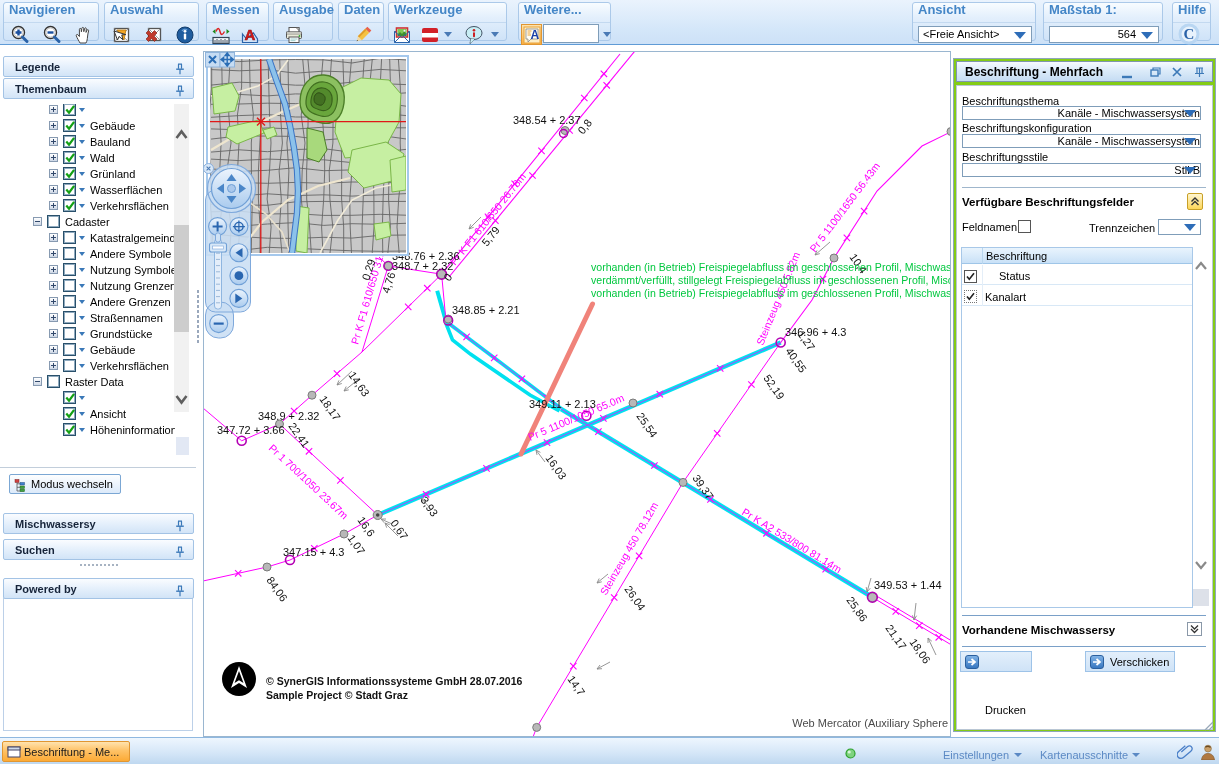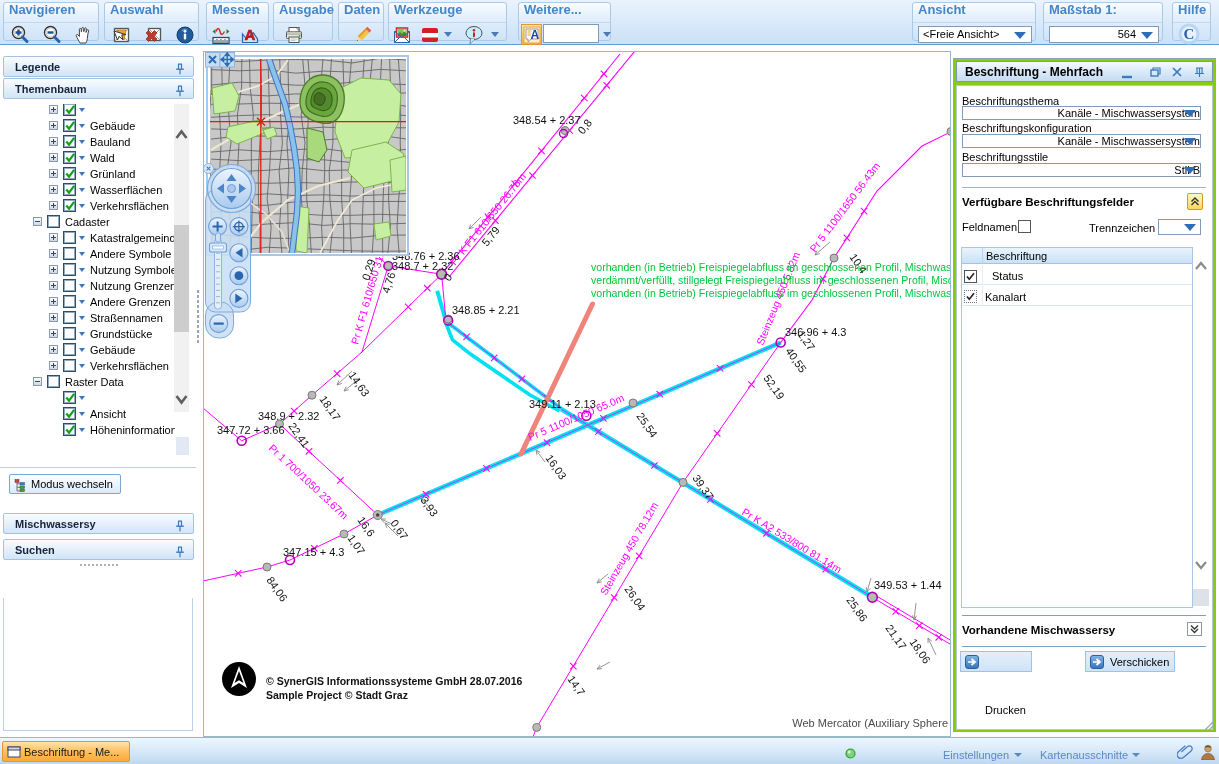--- a/index.html
+++ b/index.html
@@ -518,20 +518,30 @@
     <i style="position:absolute;left:80px;top:518px;width:2px;height:2px;background:#8a9aae;border-radius:1px;"></i>
     <i style="position:absolute;left:84px;top:518px;width:2px;height:2px;background:#8a9aae;border-radius:1px;"></i>
     <i style="position:absolute;left:88px;top:518px;width:2px;height:2px;background:#8a9aae;border-radius:1px;"></i>
     <i style="position:absolute;left:92px;top:518px;width:2px;height:2px;background:#8a9aae;border-radius:1px;"></i>
     <i style="position:absolute;left:96px;top:518px;width:2px;height:2px;background:#8a9aae;border-radius:1px;"></i>
     <i style="position:absolute;left:100px;top:518px;width:2px;height:2px;background:#8a9aae;border-radius:1px;"></i>
     <i style="position:absolute;left:104px;top:518px;width:2px;height:2px;background:#8a9aae;border-radius:1px;"></i>
     <i style="position:absolute;left:108px;top:518px;width:2px;height:2px;background:#8a9aae;border-radius:1px;"></i>
     <i style="position:absolute;left:112px;top:518px;width:2px;height:2px;background:#8a9aae;border-radius:1px;"></i>
     <i style="position:absolute;left:116px;top:518px;width:2px;height:2px;background:#8a9aae;border-radius:1px;"></i>
+    <div class="hdr" style="top:532px;">
+      <b>Powered by</b>
+      <span style="position:absolute;right:8px;top:4px;"><svg width="10" height="12" viewBox="0 0 10 12">
+          <g stroke="#3a78b8" fill="none">
+            <path d="M3 1.2h4M3.5 1.2v4.6M6.5 1.2v4.6" stroke-width="1.2"></path>
+            <path d="M1.2 6.2h7.6" stroke-width="1.4"></path>
+            <path d="M5 6.2v5" stroke-width="1.2"></path>
+          </g>
+        </svg></span>
+    </div>
     <i style="position:absolute;left:197px;top:244px;width:2px;height:3px;background:#9aa8bc;"></i>
     <i style="position:absolute;left:197px;top:249px;width:2px;height:3px;background:#9aa8bc;"></i>
     <i style="position:absolute;left:197px;top:254px;width:2px;height:3px;background:#9aa8bc;"></i>
     <i style="position:absolute;left:197px;top:259px;width:2px;height:3px;background:#9aa8bc;"></i>
     <i style="position:absolute;left:197px;top:264px;width:2px;height:3px;background:#9aa8bc;"></i>
     <i style="position:absolute;left:197px;top:269px;width:2px;height:3px;background:#9aa8bc;"></i>
     <i style="position:absolute;left:197px;top:274px;width:2px;height:3px;background:#9aa8bc;"></i>
     <i style="position:absolute;left:197px;top:279px;width:2px;height:3px;background:#9aa8bc;"></i>
     <i style="position:absolute;left:197px;top:284px;width:2px;height:3px;background:#9aa8bc;"></i>
     <i style="position:absolute;left:197px;top:289px;width:2px;height:3px;background:#9aa8bc;"></i>
@@ -870,21 +880,21 @@
       </div>
       <div style="position:absolute;left:0;top:17px;width:230px;height:20px;border-bottom:1px solid #d8e8f6;"></div>
       <div style="position:absolute;left:0;top:38px;width:230px;height:20px;border-bottom:1px solid #d8e8f6;"></div>
       <div style="position:absolute;left:20px;top:17px;width:1px;height:41px;background:#e4eef8;"></div>
     </div>
     <div style="position:absolute;left:10px;top:211px;width:13px;height:13px;background:#fff;border:1px solid #555;">
       <svg width="11" height="11" viewBox="0 0 11 11" style="display:block">
         <path d="M2 5.5l2.3 2.8L9 2.2" stroke="#222" stroke-width="1.6" fill="none"></path>
       </svg>
     </div>
-    <div class="rlbl" style="left:38px;top:211px;font-size:11px;">Status</div>
+    <div class="rlbl" style="left:45px;top:211px;font-size:11px;">Status</div>
     <div style="position:absolute;left:10px;top:231px;width:13px;height:13px;background:#fff;border:1px dotted #777;">
       <svg width="11" height="11" viewBox="0 0 11 11" style="display:block">
         <path d="M2 5.5l2.3 2.8L9 2.2" stroke="#222" stroke-width="1.6" fill="none"></path>
       </svg>
     </div>
     <div class="rlbl" style="left:31px;top:232px;font-size:11px;">Kanalart</div>
     <svg style="position:absolute;left:239px;top:198px;" width="16" height="360" viewBox="0 0 16 360">
       <path d="M3 12l5-6 5 6" stroke="#8a8a8a" stroke-width="2.2" fill="none"></path>
       <path d="M3 305l5 6 5-6" stroke="#8a8a8a" stroke-width="2.2" fill="none"></path>
       <rect x="0" y="332" width="16" height="17" fill="#dde1e9"></rect>

